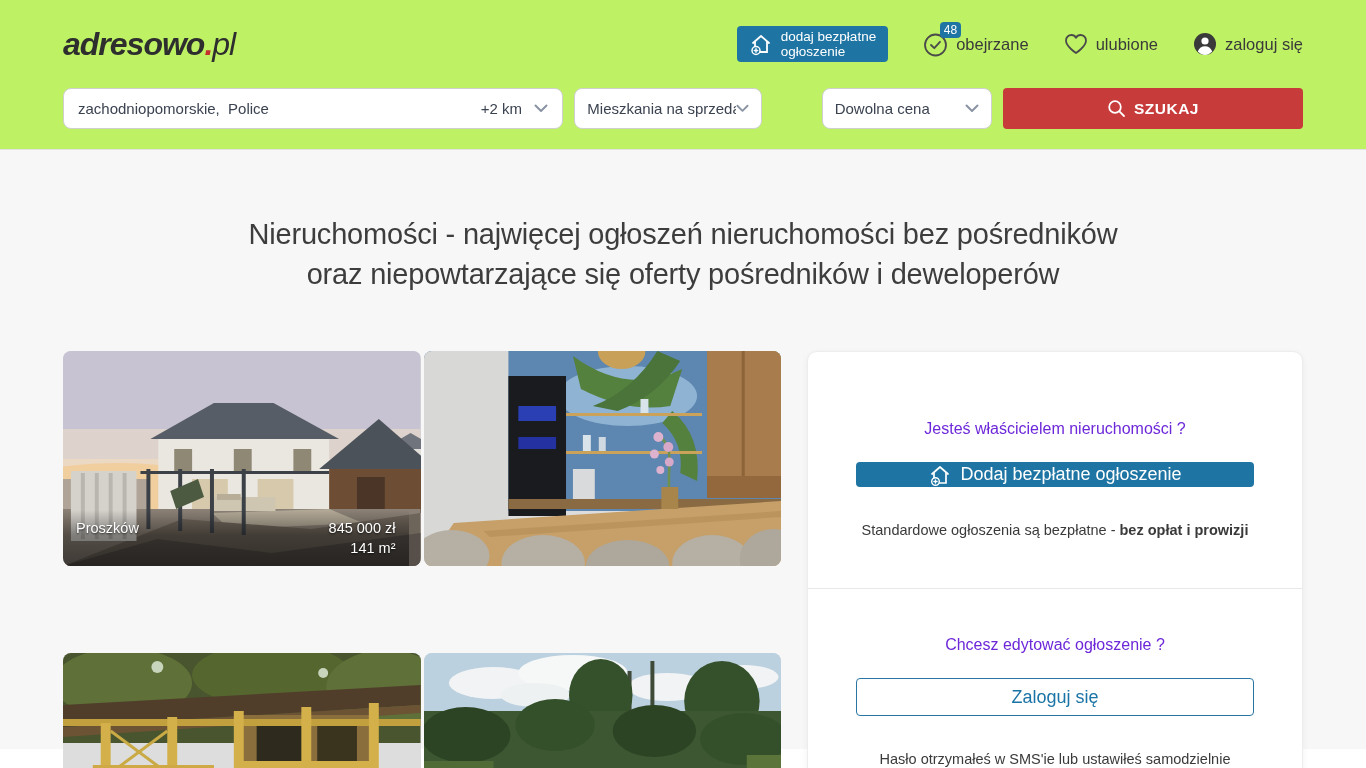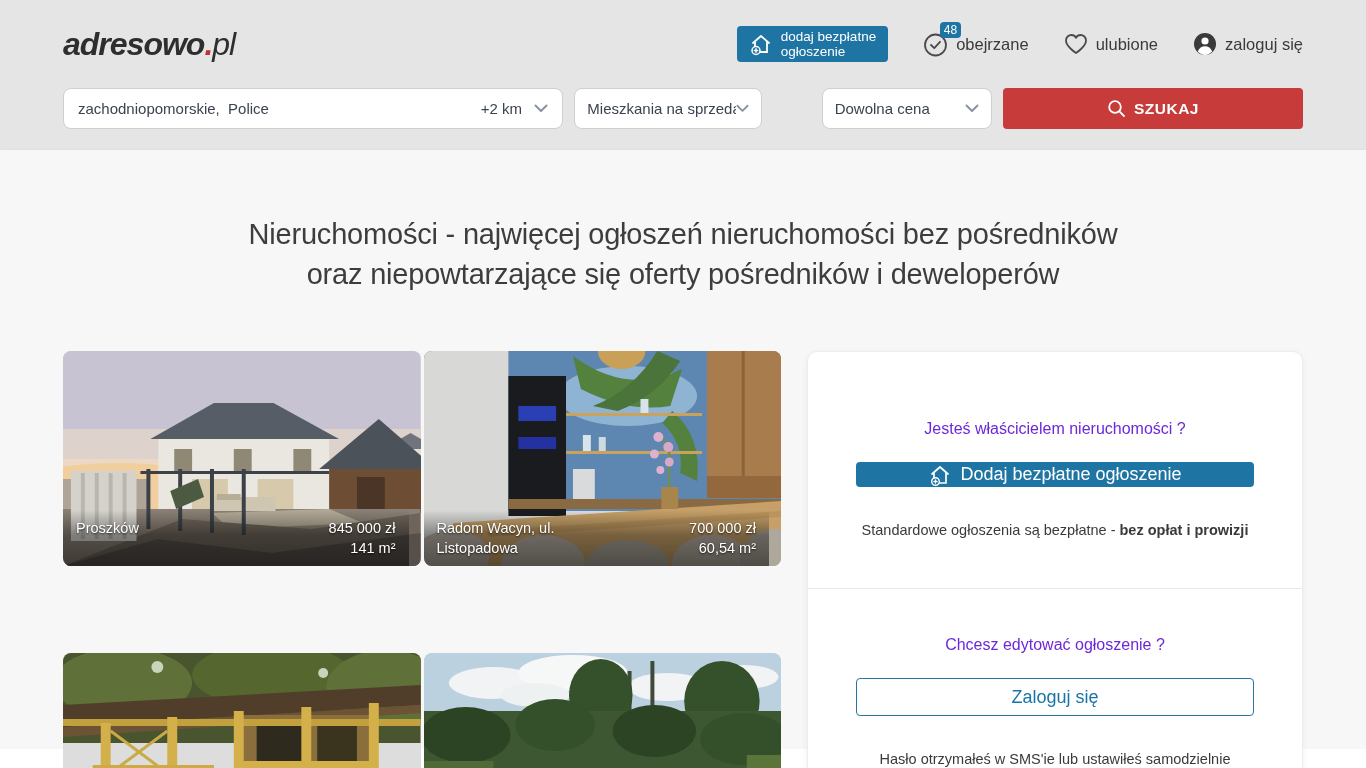--- a/index.html
+++ b/index.html
@@ -2,21 +2,21 @@
 <html lang="pl"><head>
 <meta charset="utf-8">
 <style>
   * { margin:0; padding:0; box-sizing:border-box; }
   html,body { background:#ffffff; }
   body { font-family:"Liberation Sans", sans-serif; color:#333; }
   .viewport { width:1366px; height:768px; overflow:hidden; position:relative; background:#fff; }
   .container { width:1240px; margin:0 auto; }
 
   
-  .header { background:#e5e5e5; }
+  .header { background:#bef264; }
   .header-inner { display:flex; align-items:center; justify-content:space-between; height:88px; }
   .logo { display:flex; align-items:baseline; cursor:pointer; font-style:italic; letter-spacing:-1px; }
   .logo .l-main { font-size:32px; font-weight:700; color:#2e2e2e; }
   .logo .l-dot  { font-size:32px; font-weight:700; color:#c4302e; }
   .logo .l-tld  { font-size:32px; font-weight:400; color:#2e2e2e; }
 
   .header-nav { display:flex; align-items:center; gap:34px; }
   .btn-add-small {
     display:flex; align-items:center; gap:8px; background:#1e74a2; color:#fff;
     border:none; border-radius:4px; padding:5px 12px; height:36px; cursor:pointer;
@@ -283,30 +283,20 @@
             <circle cx="232" cy="103" r="4.5" fill="#dcb2cf"></circle>
             <circle cx="247" cy="111" r="4.5" fill="#d8a8c9"></circle>
             <circle cx="238" cy="119" r="4" fill="#dcb2cf"></circle>
             <rect x="239" y="136" width="17" height="22" fill="#a8854a"></rect>
             <ellipse cx="28" cy="205" rx="38" ry="26" fill="#b6afa3"></ellipse>
             <ellipse cx="120" cy="212" rx="42" ry="28" fill="#b6afa3"></ellipse>
             <ellipse cx="205" cy="215" rx="42" ry="26" fill="#aea79b"></ellipse>
             <ellipse cx="290" cy="212" rx="40" ry="28" fill="#b6afa3"></ellipse>
             <ellipse cx="352" cy="208" rx="34" ry="30" fill="#aea79b"></ellipse>
           </svg>
-          <div class="overlay">
-            <span class="loc">
-              <span>Radom Wacyn, ul.</span><br>
-              <span>Listopadowa</span>
-            </span>
-            <span class="price-block">
-              <span>700 000 zł</span><br>
-              <span>60,54 m²</span>
-            </span>
-          </div>
         </div>
 
         <div class="card">
           <svg class="photo" viewBox="0 0 360 215" preserveAspectRatio="none">
             <rect width="360" height="90" fill="#49552e"></rect>
             <ellipse cx="60" cy="30" rx="70" ry="35" fill="#5f7038"></ellipse>
             <ellipse cx="210" cy="22" rx="80" ry="32" fill="#56662f"></ellipse>
             <ellipse cx="325" cy="35" rx="60" ry="38" fill="#5f7038"></ellipse>
             <circle cx="95" cy="14" r="6" fill="#c9d4bc"></circle>
             <circle cx="262" cy="20" r="5" fill="#c9d4bc"></circle>

